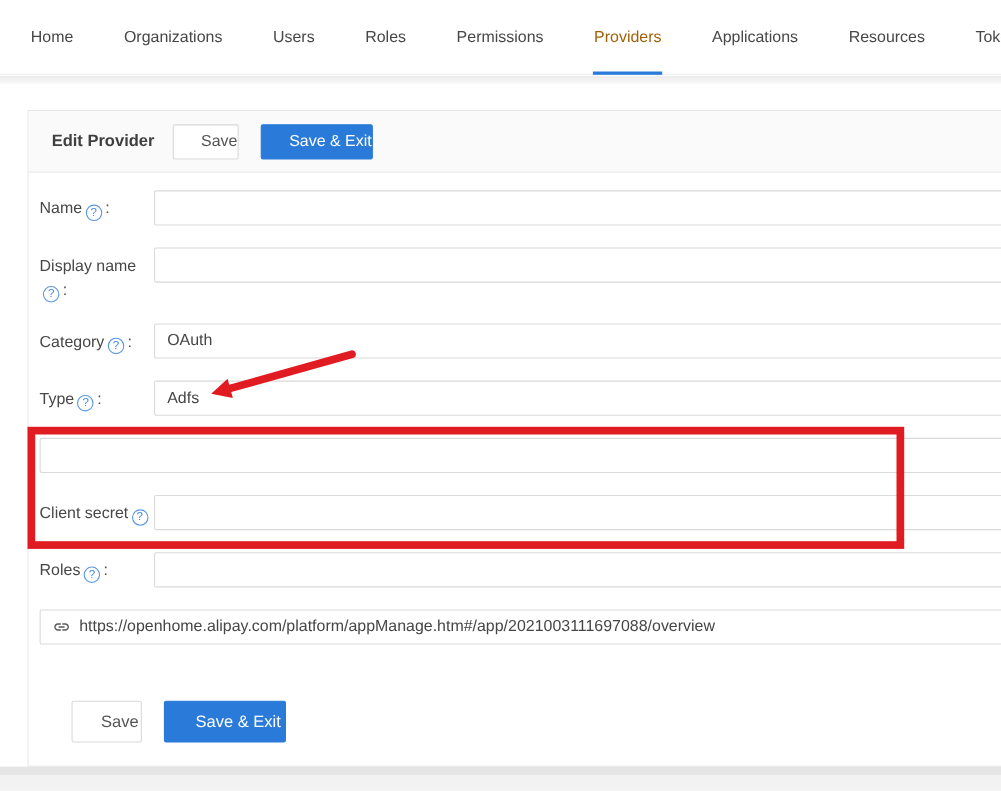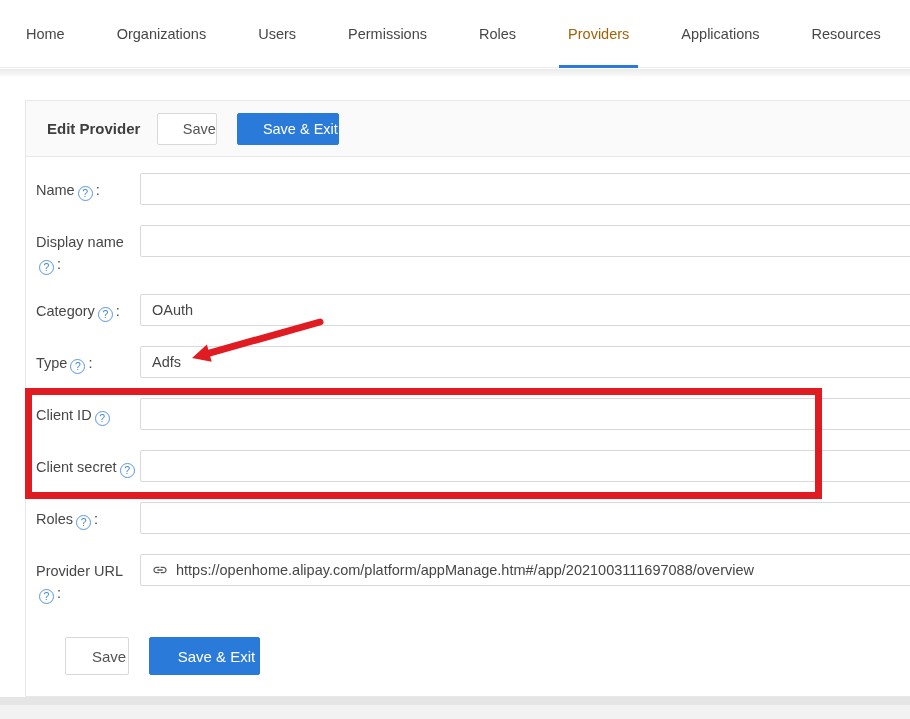--- a/index.html
+++ b/index.html
@@ -11,23 +11,23 @@
     position: relative;
   }
 
   
   .topnav {
     position: absolute; left: 0; top: 0; width: 910px; height: 68px;
     background: #fff; border-bottom: 1px solid #ededed;
   }
   .topnav ul { list-style: none; display: flex; height: 100%; align-items: center; }
   .topnav li {
-    padding: 0 26px; font-size: 14.5px; color: #474747;
+    padding: 0 18px; font-size: 14.5px; color: #474747;
     cursor: pointer; position: relative; height: 100%;
-    display: flex; align-items: center; white-space: nowrap;
+    display: flex; align-items: center; white-space: nowrap; margin-left: 10px;
   }
   .topnav li.active { color: #a16207; }
   .topnav li.active .ink-bar {
     position: absolute; left: 17px; right: 17px; bottom: -1px;
     height: 3px; background: #2a7ad9;
   }
   .nav-shadow {
     position: absolute; left: 0; top: 69px; width: 910px; height: 7px;
     background: linear-gradient(#ebebeb, #f9f9f9);
   }
@@ -120,22 +120,22 @@
   }
 </style>
 </head>
 <body>
 
 <nav class="topnav">
   <ul>
     <li>Home</li>
     <li>Organizations</li>
     <li>Users</li>
+    <li>Roles</li>
     <li>Permissions</li>
-    <li>Roles</li>
     <li class="active">
       <span>Providers</span>
       <span class="ink-bar"></span>
     </li>
     <li>Applications</li>
     <li>Resources</li>
     <li>Tokens</li>
     <li>Records</li>
   </ul>
 </nav>
@@ -167,36 +167,34 @@
   </div>
 
   <div class="form-row row-type">
     <div class="field-label"><span>Type</span><span class="help-icon">?</span><span class="colon">:</span></div>
     <div class="field-input-box">
         <span>Adfs</span>
       </div>
   </div>
 
   <div class="form-row row-client-id">
-    <div class="field-label"><span>Client ID</span><span class="help-icon">?</span><span class="colon"></span></div>
     <input class="field-input" type="text" value="" style="">
   </div>
 
   <div class="form-row row-client-secret">
     <div class="field-label"><span>Client secret</span><span class="help-icon">?</span><span class="colon"></span></div>
     <input class="field-input" type="text" value="" style="">
   </div>
 
   <div class="form-row row-domain">
     <div class="field-label"><span>Roles</span><span class="help-icon">?</span><span class="colon">:</span></div>
     <input class="field-input" type="text" value="" style="">
   </div>
 
   <div class="form-row row-provider-url">
-    <div class="field-label"><span>Provider URL</span><span class="help-icon">?</span><span class="colon">:</span></div>
     <div class="field-input-box">
       <span class="link-icon">
         <svg width="16" height="16" viewBox="0 0 24 24" fill="#5a5a5a">
           <path d="M3.9 12c0-1.71 1.39-3.1 3.1-3.1h4V7H7c-2.76 0-5 2.24-5 5s2.24 5 5 5h4v-1.9H7c-1.71 0-3.1-1.39-3.1-3.1zM8 13h8v-2H8v2zm9-6h-4v1.9h4c1.71 0 3.1 1.39 3.1 3.1s-1.39 3.1-3.1 3.1h-4V17h4c2.76 0 5-2.24 5-5s-2.24-5-5-5z"></path>
         </svg>
       </span>
       <span>https://openhome.alipay.com/platform/appManage.htm#/app/2021003111697088/overview</span>
     </div>
   </div>
 

